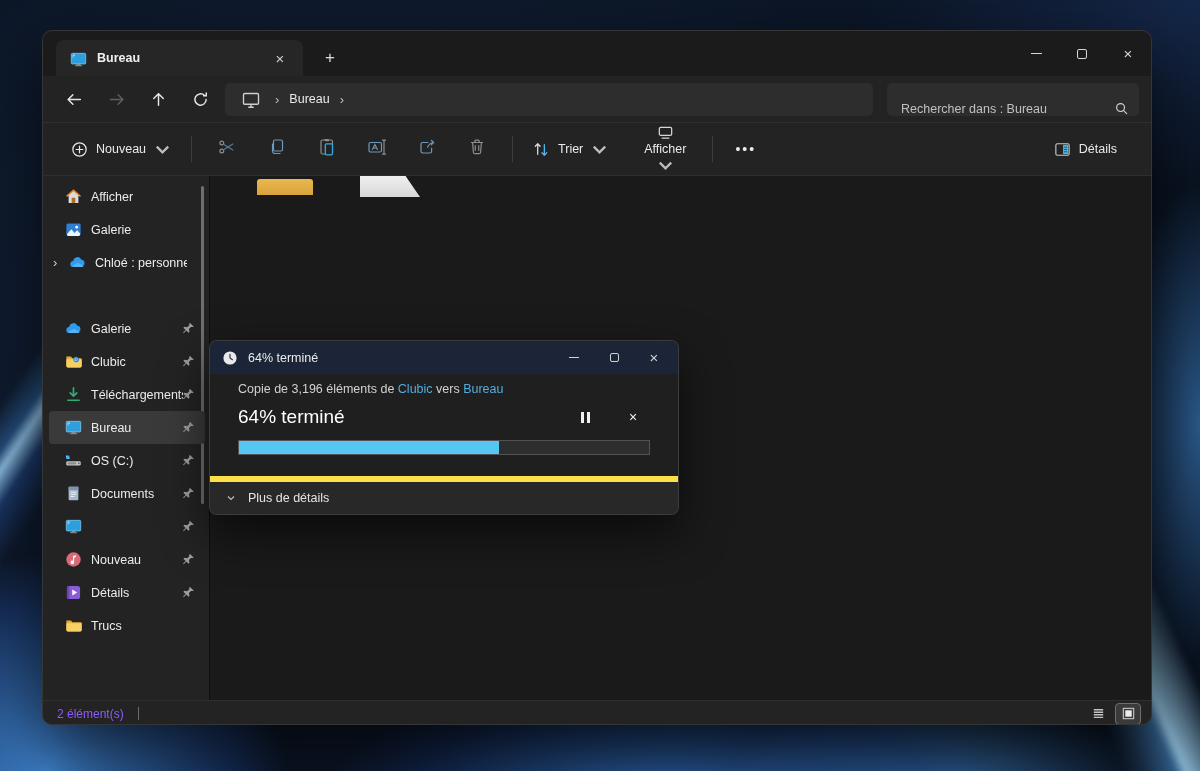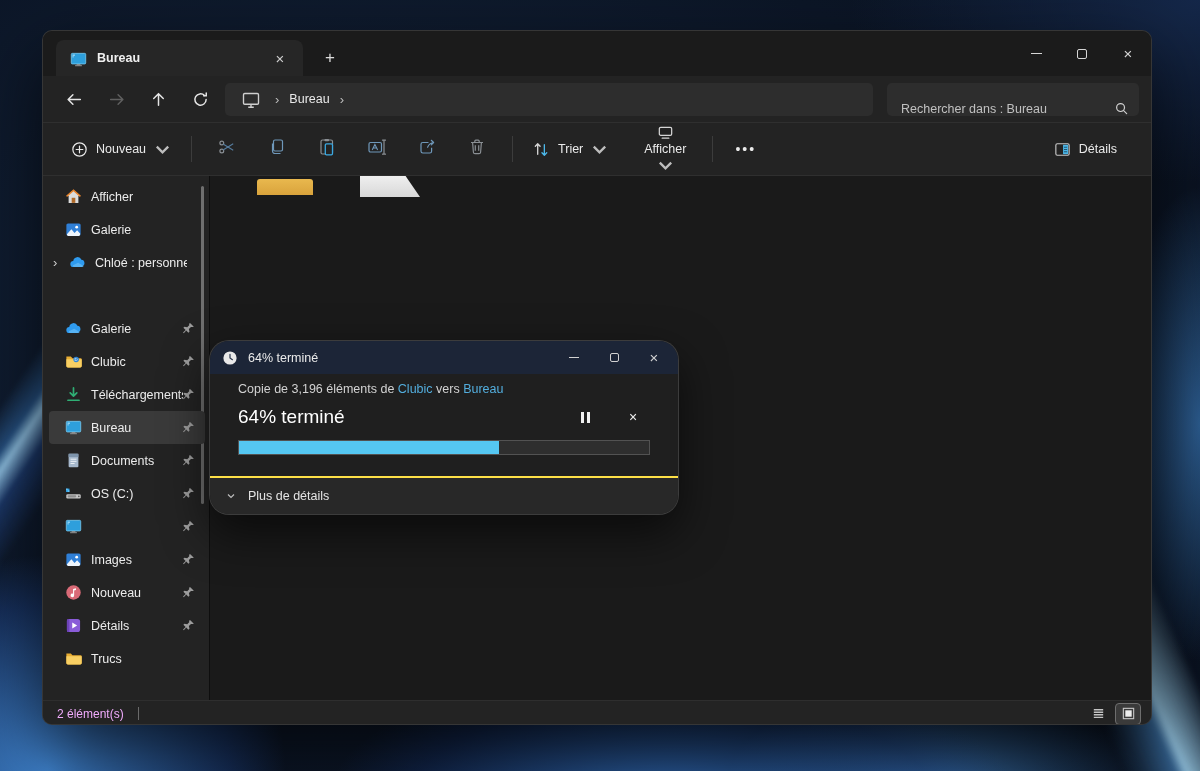--- a/index.html
+++ b/index.html
@@ -89,47 +89,47 @@
   .gap-before { margin-top:33px; }
   .side-scrollbar { position:absolute; right:5px; top:10px; width:3px; height:318px; background:#8a8a8a; border-radius:2px; opacity:.75; }
   .content { flex:1; background:#1a1a1a; border-left:1px solid rgba(0,0,0,.45); position:relative; }
   .file-partial-folder { position:absolute; left:47px; top:3px; width:56px; height:16px;
     background:linear-gradient(180deg,#e9b84e,#d9a33c); border-radius:3px 3px 0 0; }
   .file-partial-doc { position:absolute; left:150px; top:0; width:60px; height:21px;
     background:linear-gradient(180deg,#efefef,#d8d8d8); clip-path:polygon(0 0,76% 0,100% 100%,0 100%); }
 
   
   .dialog { position:absolute; left:166px; top:164px; width:470px; height:175px; background:#1f1f1f;
-    border-radius:20px; border:1px solid rgba(255,255,255,.13); box-shadow:0 18px 46px rgba(0,0,0,.6); z-index:5;
+    border-radius:8px; border:1px solid rgba(255,255,255,.13); box-shadow:0 18px 46px rgba(0,0,0,.6); z-index:5;
     overflow:hidden; }
   .dlg-titlebar { height:33px; background:#1c2537; display:flex; align-items:center; padding:0 4px 0 12px; }
   .dlg-title-icon { width:16px; height:16px; margin-right:10px; }
   .dlg-title { color:#eaeaea; font-size:12.5px; flex:1; }
   .dlg-ctl { width:40px; height:33px; display:flex; align-items:center; justify-content:center; color:#d2d2d2; }
   .dlg-ctl .glyph-min { background:#d2d2d2; width:10px; }
   .dlg-ctl .glyph-max { width:9px; height:9px; border-color:#d2d2d2; }
   .dlg-body { padding:8px 28px 0 28px; }
   .dlg-message { font-size:12.5px; color:#d2d2d2; }
   .dlg-link { color:#53aede; }
   .dlg-progress-row { display:flex; align-items:center; margin-top:7px; }
   .dlg-percent { color:#ffffff; font-size:19px; font-weight:normal; flex:1; }
   .dlg-pause { width:34px; height:28px; display:flex; align-items:center; justify-content:center; gap:3px; margin-right:14px; }
   .dlg-pause i { display:block; width:3px; height:11px; background:#f0f0f0; }
   .dlg-cancel { width:34px; height:28px; display:flex; align-items:center; justify-content:center; color:#f0f0f0; font-size:14px; }
   .progress-track { margin-top:9px; height:15px; background:#2e2e2e; border:1px solid #525252; }
   .progress-fill { height:100%; background:#55c7f2; }
   .dlg-footer { position:absolute; left:0; right:0; bottom:0; height:38px; background:#282828;
-    border-top:2px solid #fde047; display:flex; align-items:center; padding:0 16px; }
+    border-top:6px solid #fde047; display:flex; align-items:center; padding:0 16px; }
   .dlg-footer .chev { margin-right:12px; }
   .dlg-footer-label { color:#e4e4e4; font-size:12.5px; }
 
   
   .statusbar { height:26px; background:#232323; border-top:1px solid rgba(255,255,255,.05);
     display:flex; align-items:center; padding:0 10px 0 14px; }
-  .status-count { color:#f0abfc; font-size:12px; }
+  .status-count { color:#8b5cf6; font-size:12px; }
   .status-sep { width:1px; height:13px; background:#6a6a6a; margin-left:14px; }
   .status-right { margin-left:auto; display:flex; align-items:center; gap:4px; }
   .view-btn { width:26px; height:22px; display:flex; align-items:center; justify-content:center; border-radius:4px; }
   .view-btn.selected { background:#3a3a3a; border:1px solid #6e6e6e; }
   .view-btn svg { width:15px; height:15px; }
 </style>
 </head>
 <body>
 
 <div class="wallpaper"></div>
@@ -384,77 +384,62 @@
           <span class="s-label">Bureau</span>
           <span class="s-pin">
             <svg viewBox="0 0 16 16">
               <path d="M10.2 1.4 14.6 5.8 13.2 6.3 11 6.1 8.5 8.6 9.2 12 7.9 13.3 5.2 10.5 2.2 13.7 1.3 12.8 4.5 9.8 1.7 7.1 3 5.8 6.4 6.5 8.9 4 8.7 1.9z" fill="#9d9d9d"></path>
             </svg>
           </span>
         </div>
         <div class="side-row">
           <span class="s-icon">
             <svg viewBox="0 0 16 16">
-              <rect x="3.4" y="1.6" width="9.2" height="12.8" rx="1" fill="#a6b8cc"></rect>
-              <rect x="3.4" y="1.6" width="9.2" height="3.2" fill="#7e94ac"></rect>
-              <path d="M5.2 6.8h5.6M5.2 8.8h5.6M5.2 10.8h3.8" stroke="#eef2f7" stroke-width="0.9"></path>
-            </svg>
-          </span>
-          <span class="s-label">Documents</span>
-          <span class="s-pin">
-            <svg viewBox="0 0 16 16">
-              <path d="M10.2 1.4 14.6 5.8 13.2 6.3 11 6.1 8.5 8.6 9.2 12 7.9 13.3 5.2 10.5 2.2 13.7 1.3 12.8 4.5 9.8 1.7 7.1 3 5.8 6.4 6.5 8.9 4 8.7 1.9z" fill="#9d9d9d"></path>
-            </svg>
-          </span>
-        </div>
-        <div class="side-row">
-          <span class="s-icon">
-            <svg viewBox="0 0 16 16">
               <rect x="1" y="3.4" width="3.2" height="3.2" fill="#2ea3e8"></rect>
               <rect x="1" y="3.4" width="1.5" height="1.5" fill="#6cc6f5"></rect>
               <rect x="2.6" y="5" width="1.5" height="1.5" fill="#6cc6f5"></rect>
               <rect x="1.2" y="8.6" width="13.6" height="4.2" rx="1.2" fill="#c6c6c6"></rect>
               <rect x="2.4" y="9.7" width="8.2" height="2" rx="1" fill="#8d8d8d"></rect>
               <circle cx="13" cy="10.7" r="0.8" fill="#5a5a5a"></circle>
             </svg>
           </span>
           <span class="s-label">OS (C:)</span>
           <span class="s-pin">
             <svg viewBox="0 0 16 16">
               <path d="M10.2 1.4 14.6 5.8 13.2 6.3 11 6.1 8.5 8.6 9.2 12 7.9 13.3 5.2 10.5 2.2 13.7 1.3 12.8 4.5 9.8 1.7 7.1 3 5.8 6.4 6.5 8.9 4 8.7 1.9z" fill="#9d9d9d"></path>
             </svg>
           </span>
         </div>
         <div class="side-row">
           <span class="s-icon">
             <svg viewBox="0 0 16 16">
+              <rect x="3.4" y="1.6" width="9.2" height="12.8" rx="1" fill="#a6b8cc"></rect>
+              <rect x="3.4" y="1.6" width="9.2" height="3.2" fill="#7e94ac"></rect>
+              <path d="M5.2 6.8h5.6M5.2 8.8h5.6M5.2 10.8h3.8" stroke="#eef2f7" stroke-width="0.9"></path>
+            </svg>
+          </span>
+          <span class="s-label">Documents</span>
+          <span class="s-pin">
+            <svg viewBox="0 0 16 16">
+              <path d="M10.2 1.4 14.6 5.8 13.2 6.3 11 6.1 8.5 8.6 9.2 12 7.9 13.3 5.2 10.5 2.2 13.7 1.3 12.8 4.5 9.8 1.7 7.1 3 5.8 6.4 6.5 8.9 4 8.7 1.9z" fill="#9d9d9d"></path>
+            </svg>
+          </span>
+        </div>
+        <div class="side-row">
+          <span class="s-icon">
+            <svg viewBox="0 0 16 16">
               <rect x="1.2" y="2.2" width="13.6" height="10" rx="1" fill="#2e9fdc"></rect>
               <rect x="1.2" y="2.2" width="13.6" height="10" rx="1" fill="none" stroke="#7fd0f5" stroke-width="0.7"></rect>
               <rect x="2.4" y="3.4" width="2.2" height="1" fill="#bfe9fb"></rect>
               <rect x="2.4" y="5" width="1" height="1" fill="#bfe9fb"></rect>
               <rect x="6.2" y="12.4" width="3.6" height="1" fill="#9a9a9a"></rect>
               <rect x="4.8" y="13.4" width="6.4" height="0.9" fill="#9a9a9a"></rect>
             </svg>
           </span>
           <span class="s-label"></span>
-          <span class="s-pin">
-            <svg viewBox="0 0 16 16">
-              <path d="M10.2 1.4 14.6 5.8 13.2 6.3 11 6.1 8.5 8.6 9.2 12 7.9 13.3 5.2 10.5 2.2 13.7 1.3 12.8 4.5 9.8 1.7 7.1 3 5.8 6.4 6.5 8.9 4 8.7 1.9z" fill="#9d9d9d"></path>
-            </svg>
-          </span>
-        </div>
-        <div class="side-row">
-          <span class="s-icon">
-            <svg viewBox="0 0 16 16">
-              <rect x="1.3" y="2.3" width="13.4" height="11.4" rx="1.5" fill="#2f7fd6"></rect>
-              <path d="M1.8 12.4 6 7.8l3 3.4 2.4-2.4 2.8 3v1a1.2 1.2 0 0 1-1.2 1.2H3a1.2 1.2 0 0 1-1.2-1.2z" fill="#eef4fb"></path>
-              <circle cx="11" cy="5.8" r="1.3" fill="#fff"></circle>
-            </svg>
-          </span>
-          <span class="s-label">Images</span>
           <span class="s-pin">
             <svg viewBox="0 0 16 16">
               <path d="M10.2 1.4 14.6 5.8 13.2 6.3 11 6.1 8.5 8.6 9.2 12 7.9 13.3 5.2 10.5 2.2 13.7 1.3 12.8 4.5 9.8 1.7 7.1 3 5.8 6.4 6.5 8.9 4 8.7 1.9z" fill="#9d9d9d"></path>
             </svg>
           </span>
         </div>
         <div class="side-row">
           <span class="s-icon">
             <svg viewBox="0 0 16 16">
               <circle cx="8" cy="8" r="6.8" fill="#d96a77"></circle>

